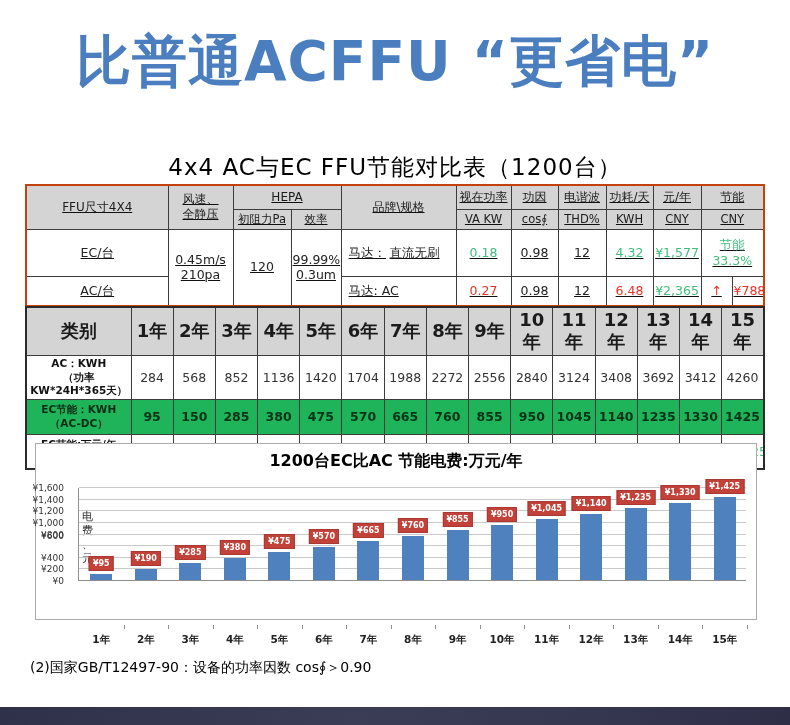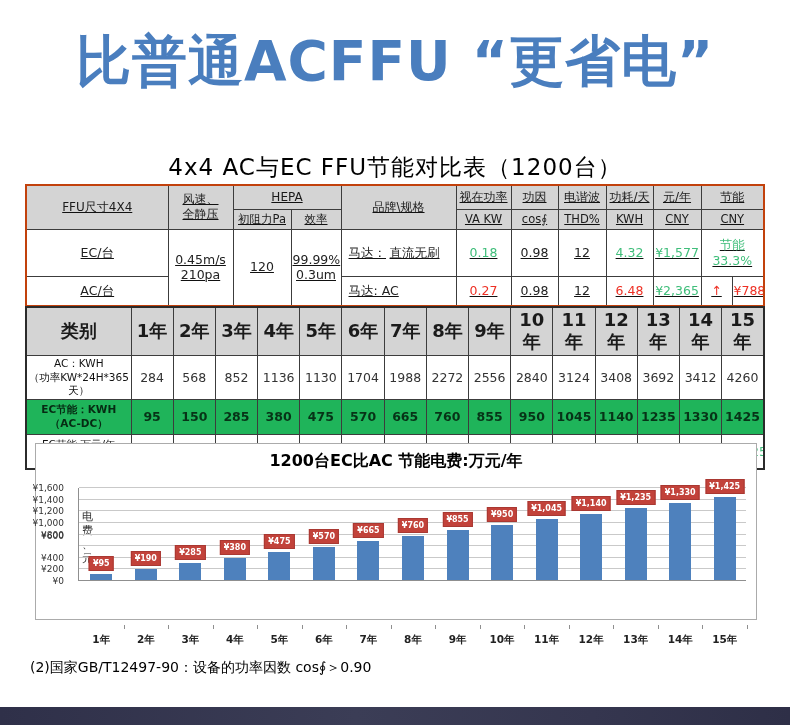--- a/index.html
+++ b/index.html
@@ -32,21 +32,21 @@
   .hdr { background:#D4D4D4; color:#1b1b1b; }
   .r1 td { height:24px; }
   .r2 td { height:20px; font-size:11.5px; }
   .rowEC td, .rowAC td { height:29px; background:#fff; font-size:12.5px; }
   .motor-cell { text-align:left; padding:0 16px 0 7px; }
   .motor-flex { display:flex; justify-content:space-between; align-items:center; }
   .txt-green { color:#3FBE7A; }
   .txt-red { color:#EE3024; }
   .yt-head td { height:22px; font-size:18px;font-weight:bold; }
   .yt-row td { height:35px; background:#fff; color:#333; font-size:12.5px; }
-  .yt-row .row-label { font-size:10.5px; color:#111; line-height:1.3; }
+  .yt-row .row-label { font-size:10.5px; color:#111; line-height:1.3;font-weight:bold; }
   .yt-row.hl td { background:#1FB45A; color:#073317; font-weight:bold; }
   .yt-row.hl .row-label { color:#062b13; font-weight:bold; }
   .yt-row.money td { color:#3FBE7A; }
   .yt-row.money .row-label { color:#111; }
   
   .chart-box {
     position:absolute; left:35px; top:443px; width:722px; height:177px;
     background:#fff; border:1px solid #ABABAB;
   }
   .chart-title {
@@ -209,21 +209,21 @@
             <td class="hdr">14年</td>
             <td class="hdr">15年</td>
           </tr>
           <tr class="yt-row">
             <td class="row-label">AC：KWH
 （功率KW*24H*365天）</td>
             <td>284</td>
             <td>568</td>
             <td>852</td>
             <td>1136</td>
-            <td>1130</td>
+            <td>1420</td>
             <td>1704</td>
             <td>1988</td>
             <td>2272</td>
             <td>2556</td>
             <td>2840</td>
             <td>3124</td>
             <td>3408</td>
             <td>3692</td>
             <td>3412</td>
             <td>4260</td>

